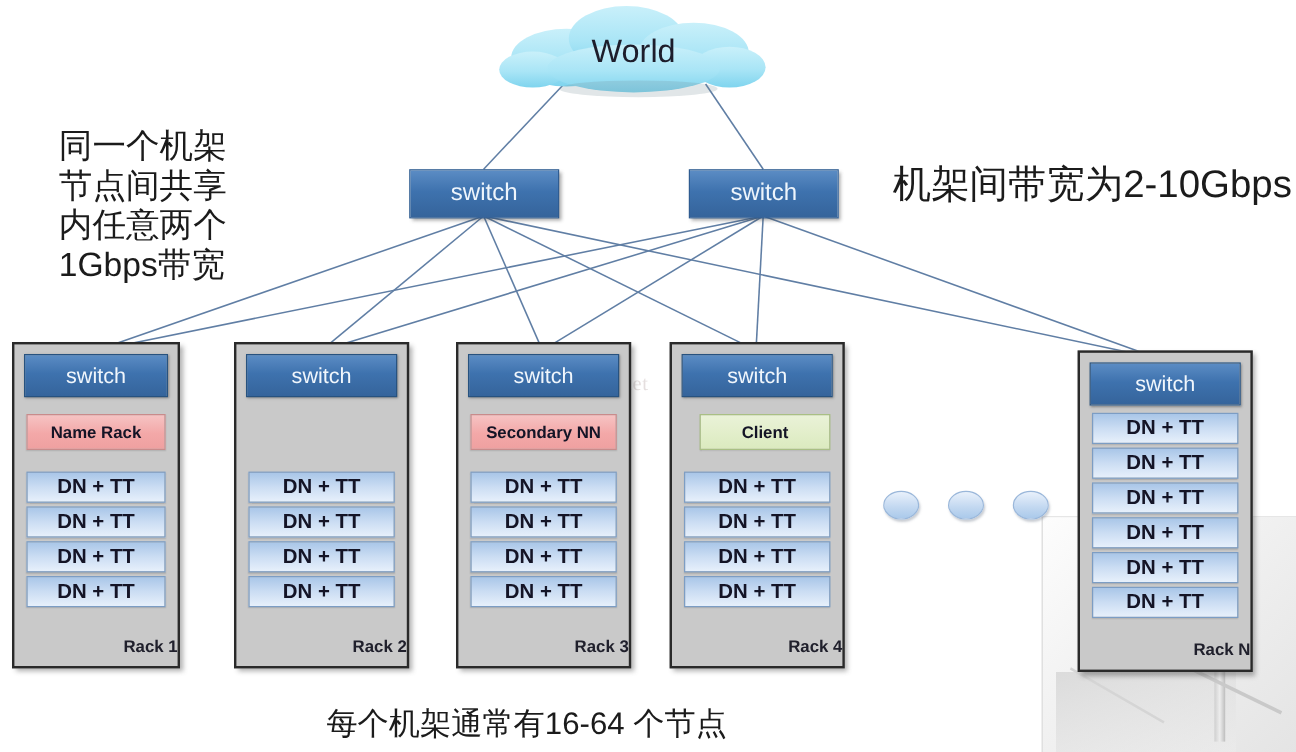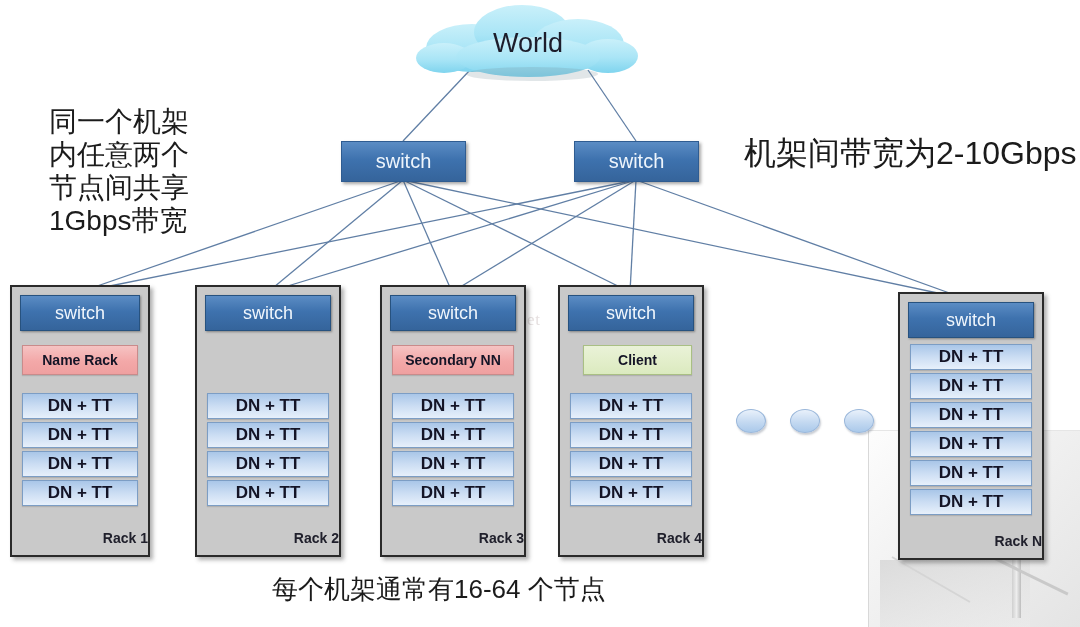--- a/index.html
+++ b/index.html
@@ -138,21 +138,21 @@
     margin-left: 31px;
   }
   #annot-right {
     left: 744px;
     top: 132px;
     font-size: 32px;
     white-space: nowrap;
   }
   #annot-bottom {
     left: 272px;
-    top: 572px;
+    top: 586px;
     font-size: 26px;
     white-space: nowrap;
   }
 
   
   .rack {
     position: absolute;
     background: #c9c9c9;
     border: 2px solid #2a2a2a;
     box-shadow: 3px 3px 4px rgba(70,70,70,0.42);
@@ -285,22 +285,22 @@
     <span>switch</span>
   </div>
   <div class="core-switch" id="core-switch-right">
     <span>switch</span>
   </div>
 
   <div id="watermark">https://blog.csdn.net</div>
 
   <div class="annot" id="annot-left">
     <div>同一个机架</div>
+    <div>节点间共享</div>
     <div>内任意两个</div>
-    <div>节点间共享</div>
     <div>1Gbps带宽</div>
   </div>
   <div class="annot" id="annot-right">机架间带宽为2-10Gbps</div>
   <div class="annot" id="annot-bottom">每个机架通常有16-64 个节点</div>
 
   <div class="rack" id="rack-0" style="left:10px;  top:285px; width:140px; height:272px;">
     <div class="rack-switch">
       <span>switch</span>
     </div>
     <div class="node-stack" style="top:58px;">

